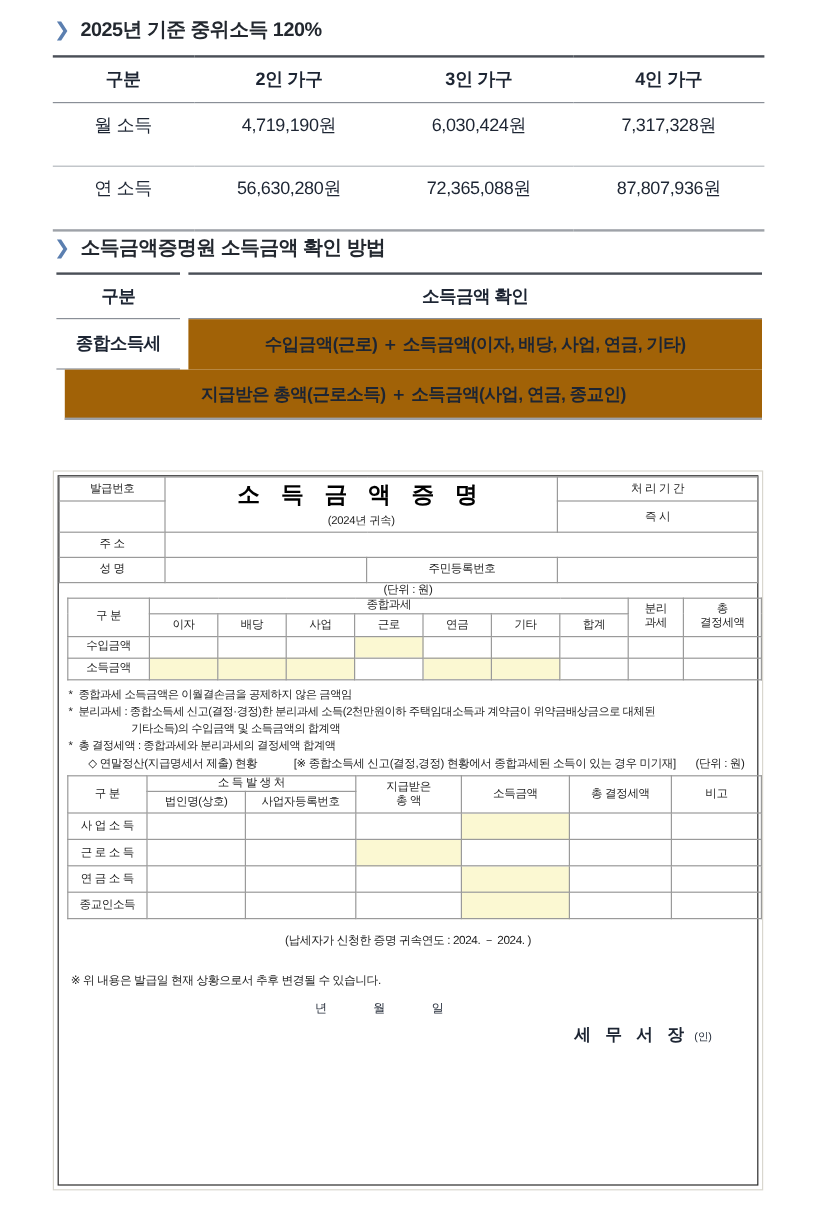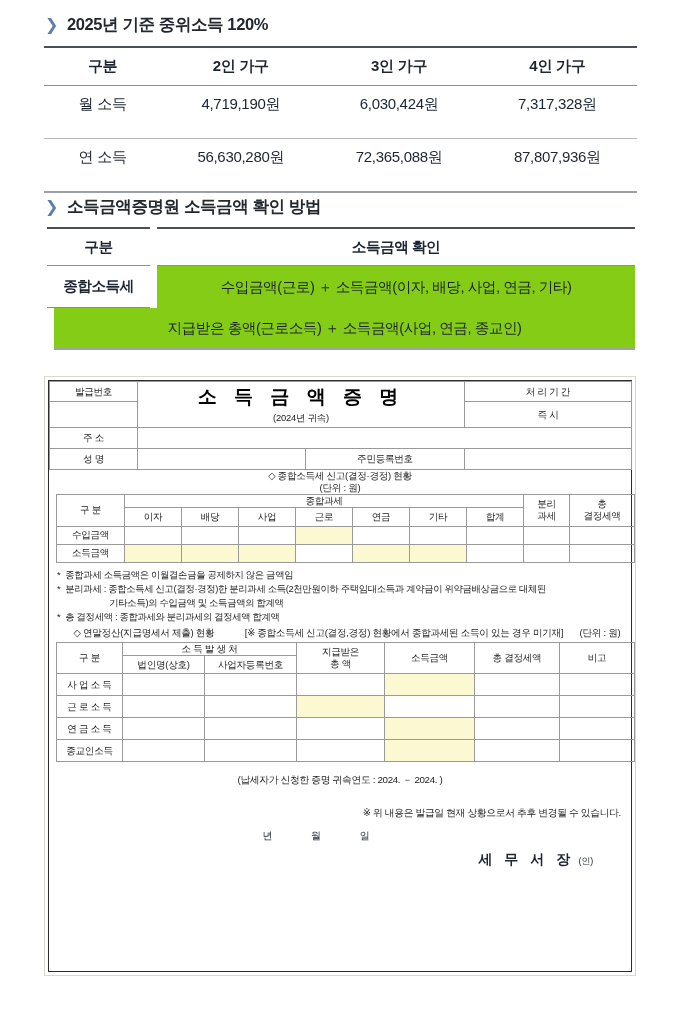--- a/index.html
+++ b/index.html
@@ -48,28 +48,28 @@
   .t2c0{ width:103px; flex:0 0 103px; }
   .t2gap{ width:7px; flex:0 0 7px; }
   .t2c1{ flex:1 1 auto; }
   .cellbox{
     display:flex; align-items:center; justify-content:center;
     font-size:14.6px; letter-spacing:-.45px; text-align:center;
     color:#1d2533;
   }
   .r-head .cellbox{ height:39px; font-weight:700; }
   .r-body .cellbox{ height:42px; font-weight:700; }
-  .r-body .t2c1 .cellbox{ font-weight:400; background:#84cc16; }
+  .r-body .t2c1 .cellbox{ font-weight:700; background:#a16207; }
   .bt-strong{ border-top:2px solid #4a4f57; }
   .bb-mid{ border-bottom:1.4px solid #8a8f97; }
   .bb-strong{ border-bottom:2px solid #9ea2a8; }
 
   
   #form{
-    position:absolute; left:44px; top:376px;
+    position:absolute; left:44px; top:392px;
     width:592px; height:600px;
     background:#fff;
     border:1px solid #d9d7cf;
     padding:3px;
   }
   #formInner{ border:1.6px solid #2b2b2b; width:100%; height:100%; position:relative; }
 
   table.f{ border-collapse:collapse; table-layout:fixed; width:100%; }
   table.f td, table.f th{
     border:0.9px solid #9a9a9a;
@@ -99,21 +99,21 @@
     font-size:9.4px; color:#1d1d1d; letter-spacing:-.35px;
     line-height:1.5; text-align:left; display:flex; gap:5px;
   }
   .note .bul{ flex:0 0 auto; }
   .note .tx{ flex:1 1 auto; }
   .note .ind{ display:block; padding-left:44px; }
 
   .foot{ padding:12px 10px 6px; }
   .fc{ text-align:center; font-size:9.8px; letter-spacing:-.35px; color:#1d1d1d; }
   .fc.m1{ margin-bottom:11px; }
-  .fl{ text-align:right; font-size:9.8px; letter-spacing:-.35px; color:#1d1d1d; margin-top:20px;}
+  .fl{ text-align:left; font-size:9.8px; letter-spacing:-.35px; color:#1d1d1d; margin-top:20px;}
   .ymd{ text-align:center; font-size:10px; letter-spacing:-.2px; margin-top:9px; padding-right:48px;}
   .ymd span{ display:inline-block; width:46px; }
   .sign{ text-align:right; padding-right:28px; margin-top:7px; }
   .sign b{ font-size:14px; font-weight:700; letter-spacing:4px; }
   .sign i{ font-style:normal; font-size:9px; letter-spacing:-.2px; }
 </style>
 </head>
 <body>
 
 <div id="block1">
@@ -216,23 +216,20 @@
       <td style="height:21px" class="sp">성    명</td>
       <td></td>
       <td>주민등록번호</td>
       <td></td>
     </tr>
   </tbody>
       </table>
 
   <table class="f">
     <tbody>
-          <tr>
-      <td class="nb seclab">◇ 종합소득세 신고(결정·경정) 현황</td>
-    </tr>
     <tr>
       <td class="nb unit">(단위 : 원)</td>
     </tr>
   </tbody>
       </table>
 
   <table class="f" style="width:calc(100% - 14px); margin:0 7px;">
     <colgroup>
       <col style="width:68px">
           <col style="width:57px">

